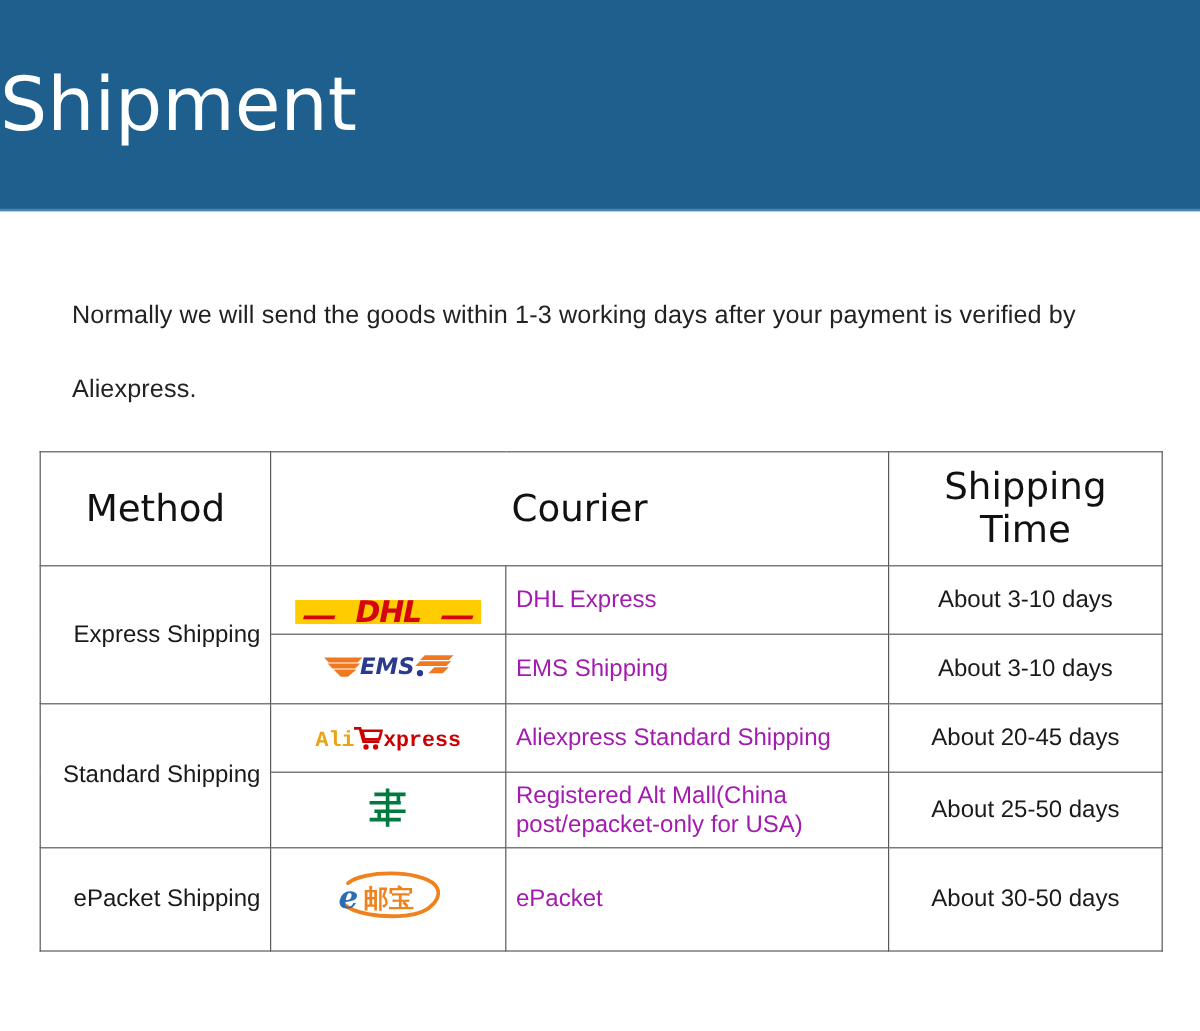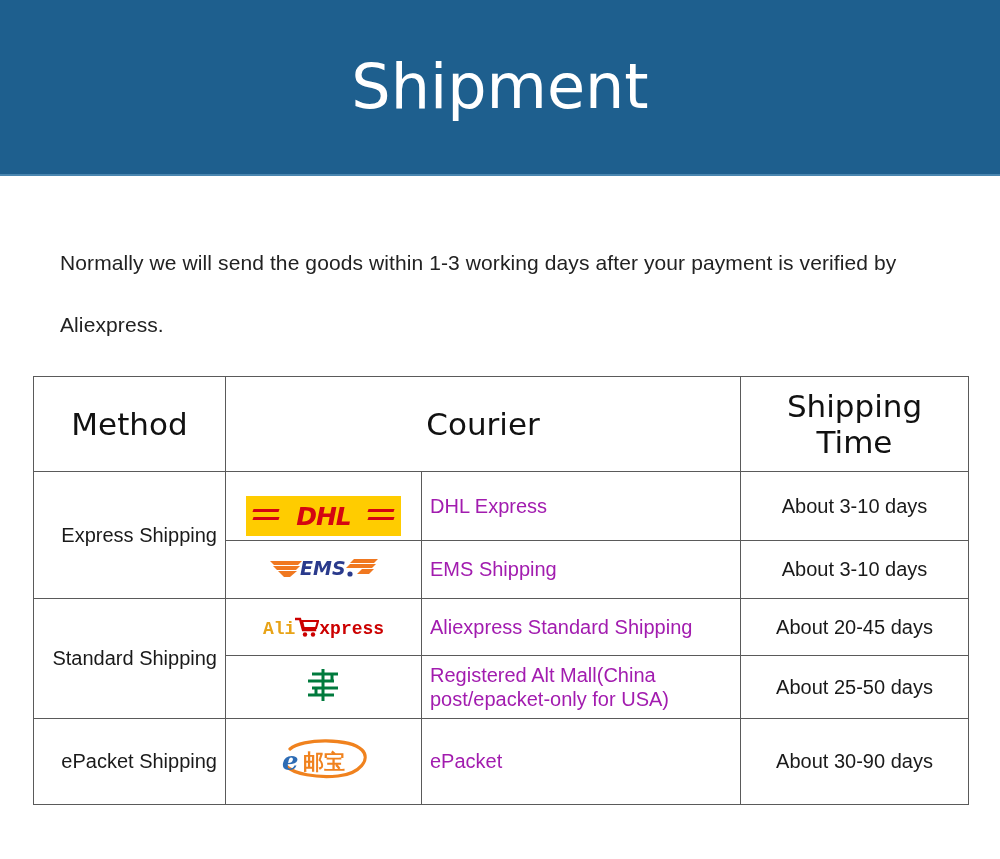--- a/index.html
+++ b/index.html
@@ -15,21 +15,20 @@
     overflow: hidden;
   }
 
   
   .banner {
     width: 1000px;
     height: 176px;
     background: #1e5f8e;
     display: flex;
     align-items: center;
-    justify-content: center;
     box-sizing: border-box;
     border-bottom: 2px solid #4a86b0;
   }
   .banner-title {
     color: #ffffff;
     font-size: 62px;
     font-weight: 400;
     letter-spacing: 0px;
     line-height: 1;
     font-family: "DejaVu Sans", sans-serif;
@@ -102,21 +101,21 @@
   .r4 td { height: 62px; }
   .r5 td { height: 85px; }
 
   
   .logo-box { display: inline-block; line-height: 0; }
 
   .dhl {
     display: inline-block;
     background: #ffcc00;
     width: 155px;
-    height: 40px;
+    height: 20px;
     position: relative;
     overflow: hidden;
     margin-top: 24px;
   }
   .dhl .dhl-text {
     position: absolute;
     left: 0; right: 0; top: 0; bottom: 0;
     display: flex;
     align-items: center;
     justify-content: center;
@@ -257,18 +256,18 @@
         <td class="logo-cell">
           <span class="logo-box epacket">
             <svg width="104" height="48" viewBox="0 0 104 48">
               <path d="M18 13 C30 2, 78 2, 90 14 C99 23, 88 38, 66 40 C44 42, 22 38, 14 30" fill="none" stroke="#f0821e" stroke-width="3.2" stroke-linecap="round"></path>
               <text x="10" y="34" font-family="DejaVu Serif, serif" font-size="26" font-style="italic" font-weight="bold" fill="#2d6cb5">e</text>
               <text x="31" y="33" font-family="DejaVu Sans, sans-serif" font-size="21" font-weight="bold" fill="#f0821e" class="cjk">邮宝</text>
             </svg>
           </span>
         </td>
         <td class="courier-name">ePacket</td>
-        <td class="time-cell">About 30-90 days</td>
+        <td class="time-cell">About 30-50 days</td>
       </tr>
 
     </tbody>
   </table>
 </div>
 
 </body></html>

